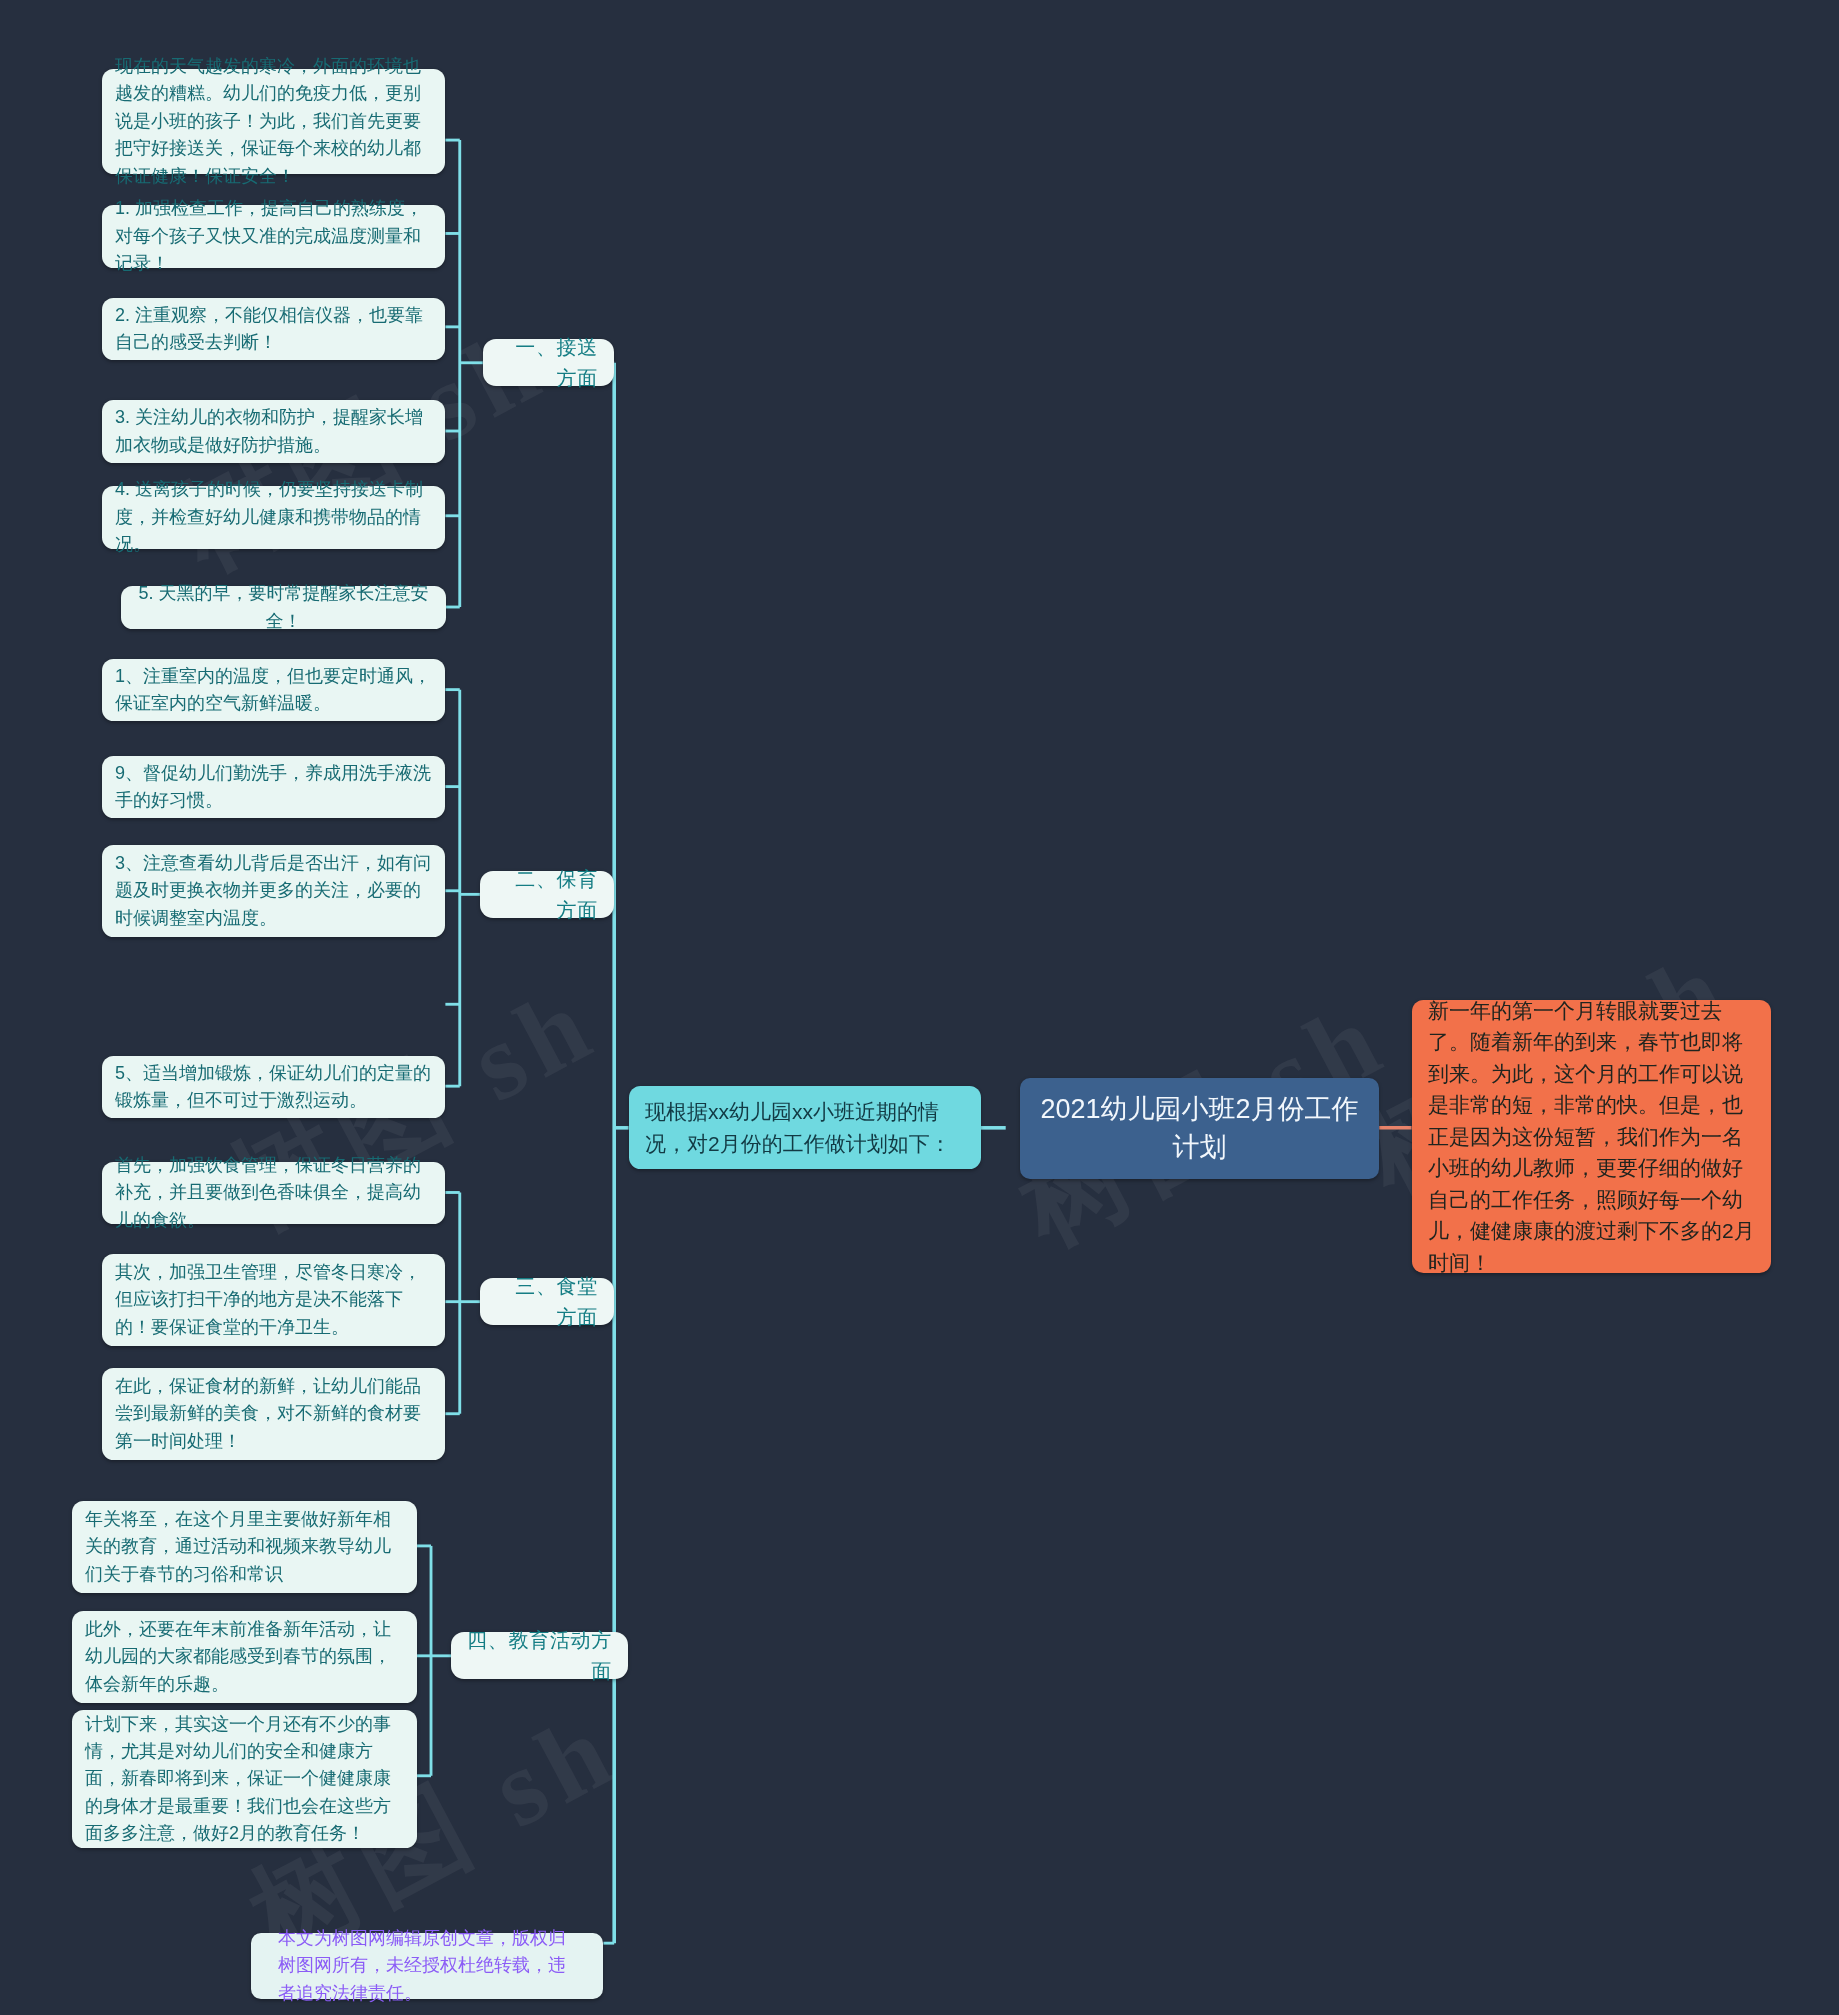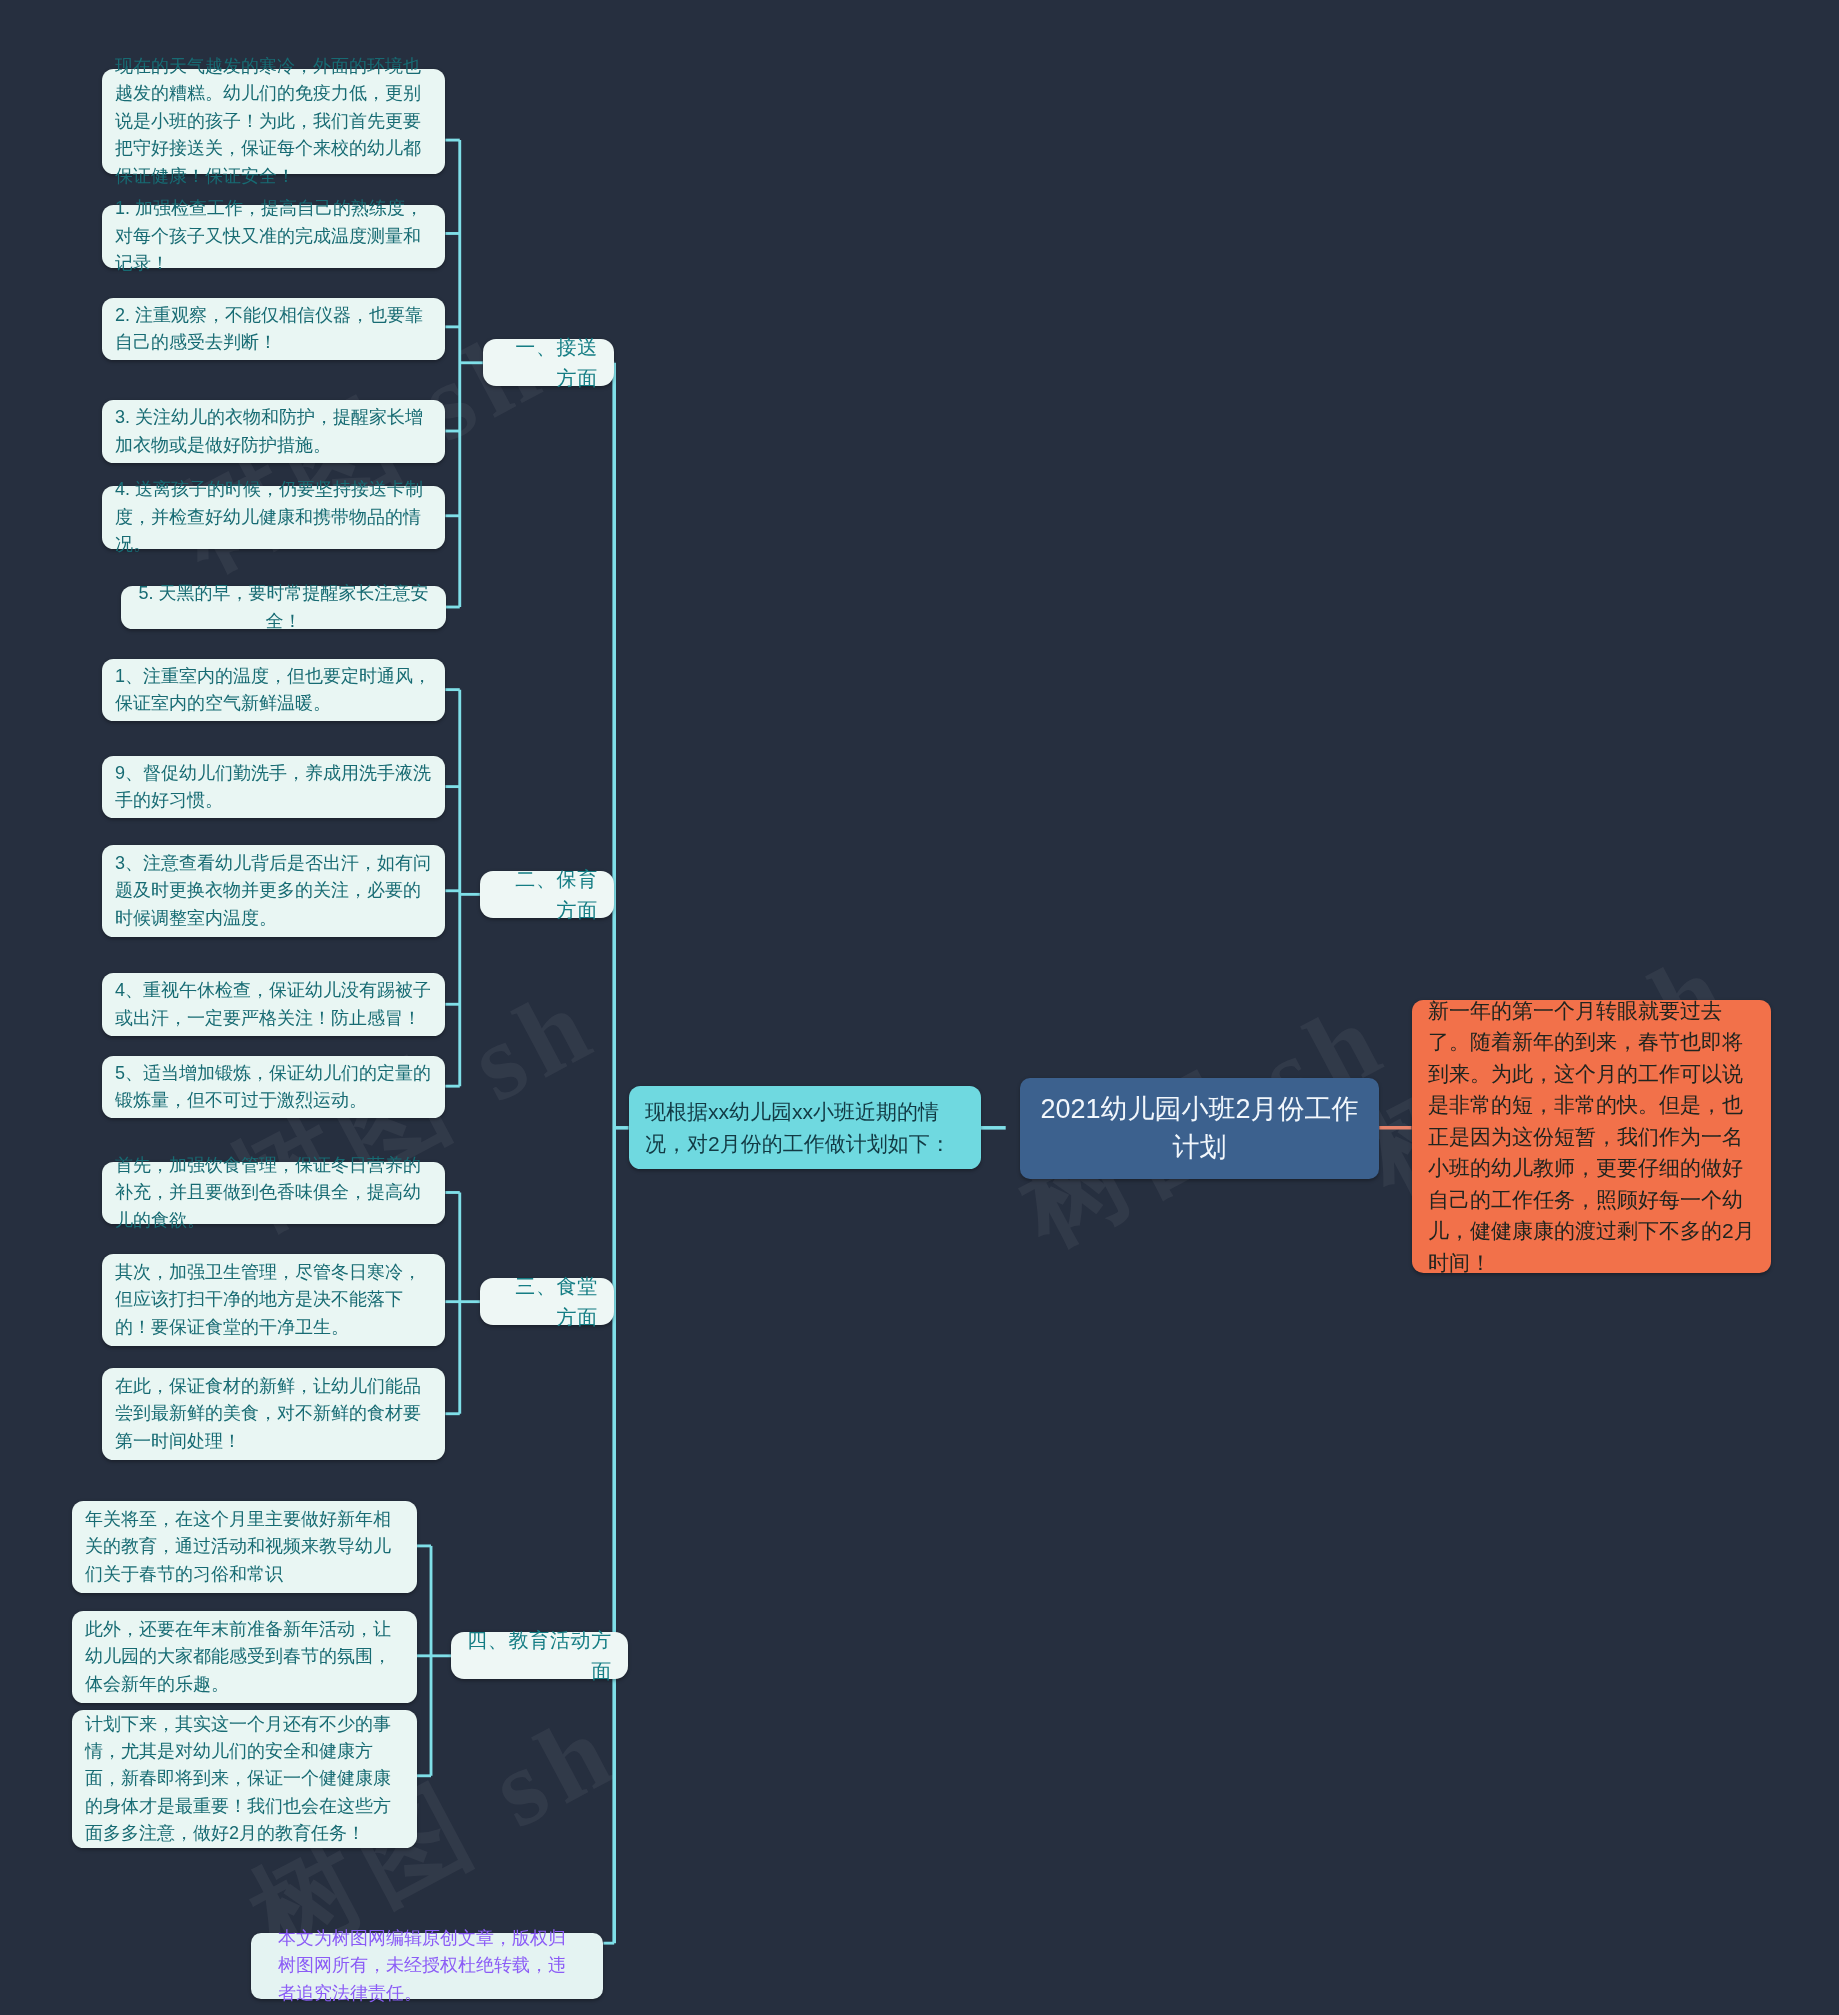--- a/index.html
+++ b/index.html
@@ -159,23 +159,20 @@
 
   <div class="node leaf" style="left:102px; top:659px; width:343px; height:62px;">
     <span>1、注重室内的温度，但也要定时通风，保证室内的空气新鲜温暖。</span>
   </div>
   <div class="node leaf" style="left:102px; top:756px; width:343px; height:62px;">
     <span>9、督促幼儿们勤洗手，养成用洗手液洗手的好习惯。</span>
   </div>
   <div class="node leaf" style="left:102px; top:845px; width:343px; height:92px;">
     <span>3、注意查看幼儿背后是否出汗，如有问题及时更换衣物并更多的关注，必要的时候调整室内温度。</span>
   </div>
-  <div class="node leaf" style="left:102px; top:973px; width:343px; height:63px;">
-    <span>4、重视午休检查，保证幼儿没有踢被子或出汗，一定要严格关注！防止感冒！</span>
-  </div>
   <div class="node leaf" style="left:102px; top:1056px; width:343px; height:62px;">
     <span>5、适当增加锻炼，保证幼儿们的定量的锻炼量，但不可过于激烈运动。</span>
   </div>
 
   <div class="node leaf" style="left:102px; top:1162px; width:343px; height:62px;">
     <span>首先，加强饮食管理，保证冬日营养的补充，并且要做到色香味俱全，提高幼儿的食欲。</span>
   </div>
   <div class="node leaf" style="left:102px; top:1254px; width:343px; height:92px;">
     <span>其次，加强卫生管理，尽管冬日寒冷，但应该打扫干净的地方是决不能落下的！要保证食堂的干净卫生。</span>
   </div>

